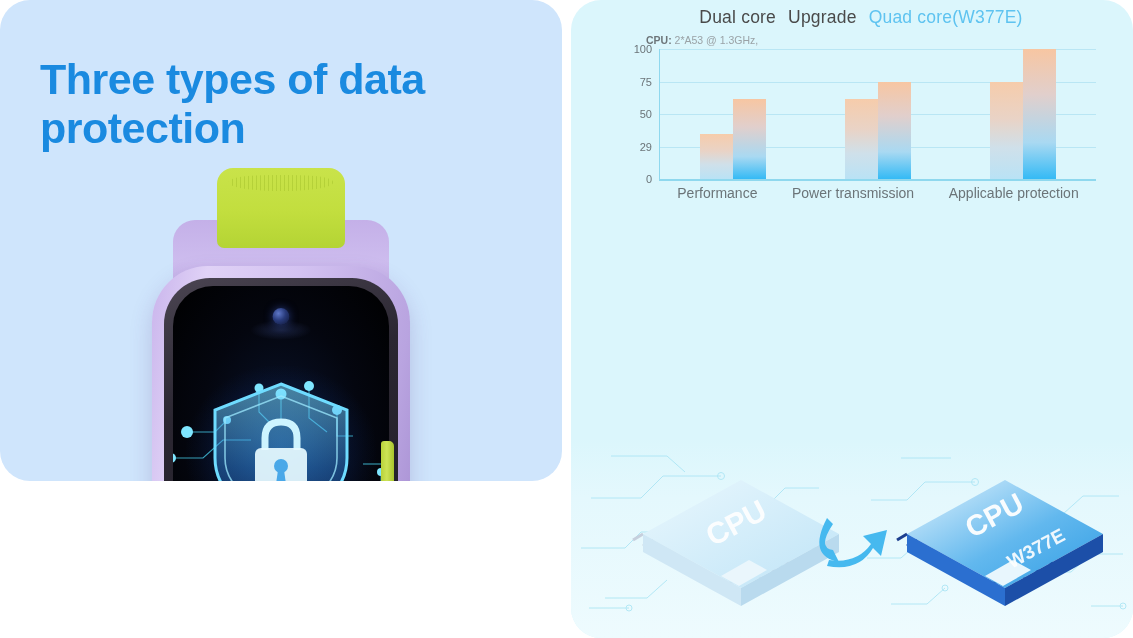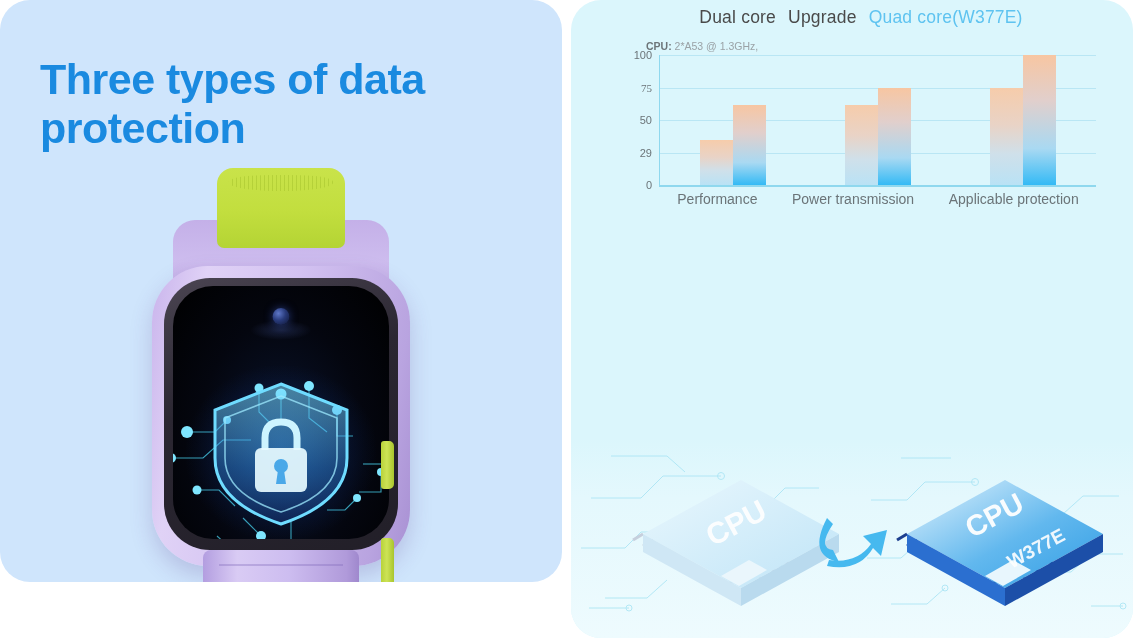--- a/index.html
+++ b/index.html
@@ -18,21 +18,21 @@
     height: 638px;
     display: flex;
     gap: 9px;
     background: #ffffff;
   }
 
   
   .panel-left {
     position: relative;
     width: 562px;
-    height: 582px;
+    height: 481px;
     background: #cfe5fc;
     border-radius: 30px;
     overflow: hidden;
     flex: none;
   }
 
   .title-left {
     position: absolute;
     left: 40px;
     top: 55px;
@@ -217,21 +217,21 @@
     font-size: 17.5px;
     color: #4a4a4a;
     letter-spacing: 0.2px;
     white-space: nowrap;
   }
   .core-heading .quad { color: #5ec3f0; text-align: center; }
   .core-heading .sp { display: inline-block; width: 7px; }
 
   .specs {
     display: flex;
-    margin-top: 10px;
+    margin-top: 4px;
     padding: 0 6px;
     gap: 40px;
   }
   .spec-col { width: 50%; font-size: 10.5px; color: #9aa2a6; line-height: 1.55; }
   .spec-col.left { padding-left: 14px; }
   .spec-col.right { padding-left: 28px; }
   .spec-col b { color: #6d7579; font-weight: bold; }
 
   
   .plot {
@@ -406,21 +406,21 @@
       <div class="specs">
         <div class="spec-col left">
           <div><b>CPU:</b>
             <span>2*A53 @ 1.3GHz,</span></div>
         </div>
       </div>
 
       <div class="plot">
         <div class="y-axis">
             <div class="y-tick" style="top: 0px;">100</div>
-            <div class="y-tick" style="top: 32.5px; font-family: Liberation Serif, serif;">75</div>
+            <div class="y-tick" style="top: 32.5px;">75</div>
             <div class="y-tick" style="top: 65px;">50</div>
             <div class="y-tick" style="top: 97.5px;">29</div>
             <div class="y-tick" style="top: 130px;">0</div>
           </div>
         <div class="grid-area">
             <div class="grid-line" style="top: 0px;"></div>
             <div class="grid-line" style="top: 32.5px;"></div>
             <div class="grid-line" style="top: 65px;"></div>
             <div class="grid-line" style="top: 97.5px;"></div>
           </div>

